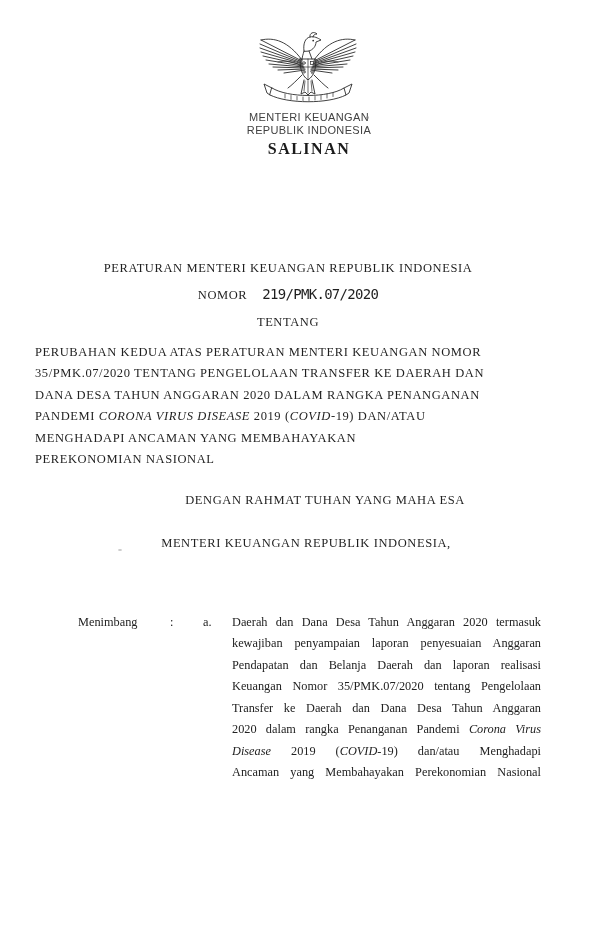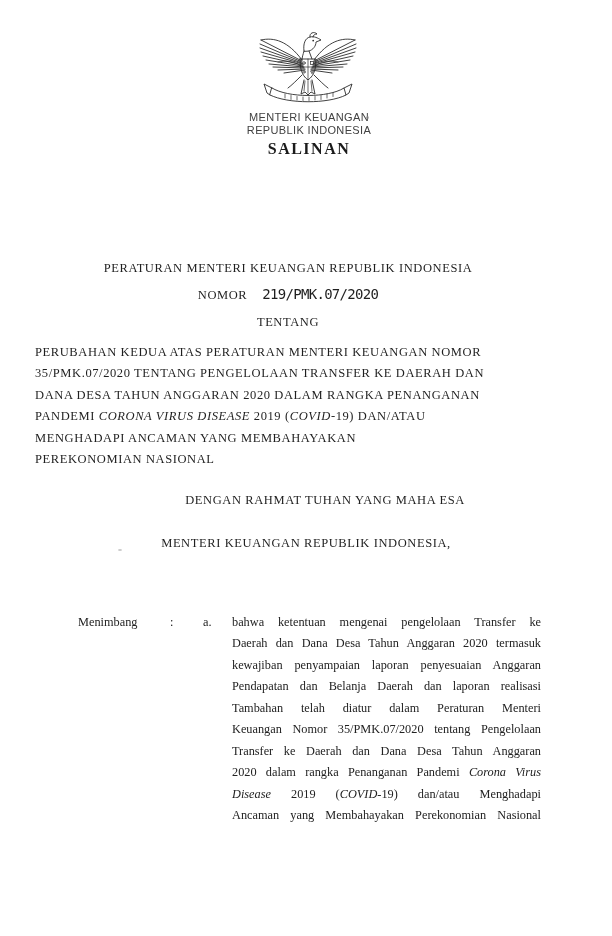--- a/index.html
+++ b/index.html
@@ -164,25 +164,23 @@
 
   <div class="abs fullc caps inv">DENGAN RAHMAT TUHAN YANG MAHA ESA</div>
 
   <div class="abs fullc caps auth">MENTERI KEUANGAN REPUBLIK INDONESIA,</div>
 
   <div class="abs body-txt m-label">Menimbang</div>
   <div class="abs body-txt m-colon">:</div>
   <div class="abs body-txt m-letter">a.</div>
 
   <div class="abs body-txt para">
-      <div class="para-line"><span>bahwa ketentuan mengenai pengelolaan Transfer ke</span></div>
       <div class="para-line"><span>Daerah dan Dana Desa Tahun Anggaran 2020 termasuk</span></div>
       <div class="para-line"><span>kewajiban penyampaian laporan penyesuaian Anggaran</span></div>
       <div class="para-line"><span>Pendapatan dan Belanja Daerah dan laporan realisasi</span></div>
-      <div class="para-line"><span>Tambahan telah diatur dalam Peraturan Menteri</span></div>
       <div class="para-line"><span>Keuangan Nomor 35/PMK.07/2020 tentang Pengelolaan</span></div>
       <div class="para-line"><span>Transfer ke Daerah dan Dana Desa Tahun Anggaran</span></div>
       <div class="para-line"><span>2020 dalam rangka Penanganan Pandemi </span><span class="it">Corona Virus</span></div>
       <div class="para-line"><span class="it">Disease</span><span> 2019 (</span><span class="it">COVID</span><span>-19) dan/atau Menghadapi</span></div>
       <div class="para-line"><span>Ancaman yang Membahayakan Perekonomian Nasional</span></div>
     </div>
 
   <svg class="abs paraf" viewBox="0 0 52 28" aria-hidden="true">
     <path d="M4 21 C8 8 14 2 15 8 C16 13 10 21 6 23 C9 17 17 11 23 8 C30 4 33 7 30 11 C27 15 22 16 25 12 C29 7 37 4 42 6 C45 7 47 5 49 3" fill="none" stroke="#101010" stroke-width="2.1" stroke-linecap="round"></path>
   </svg>

